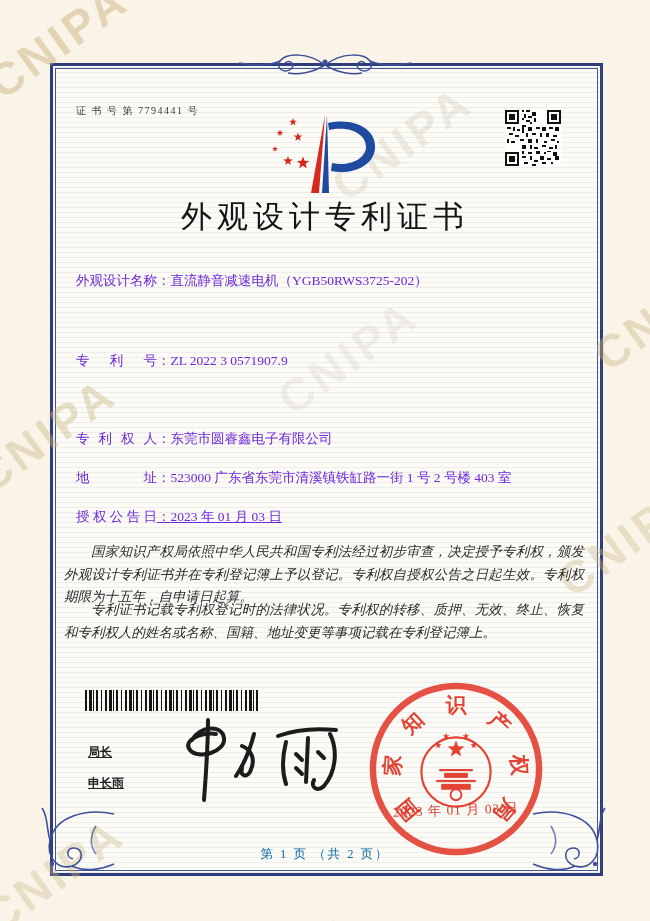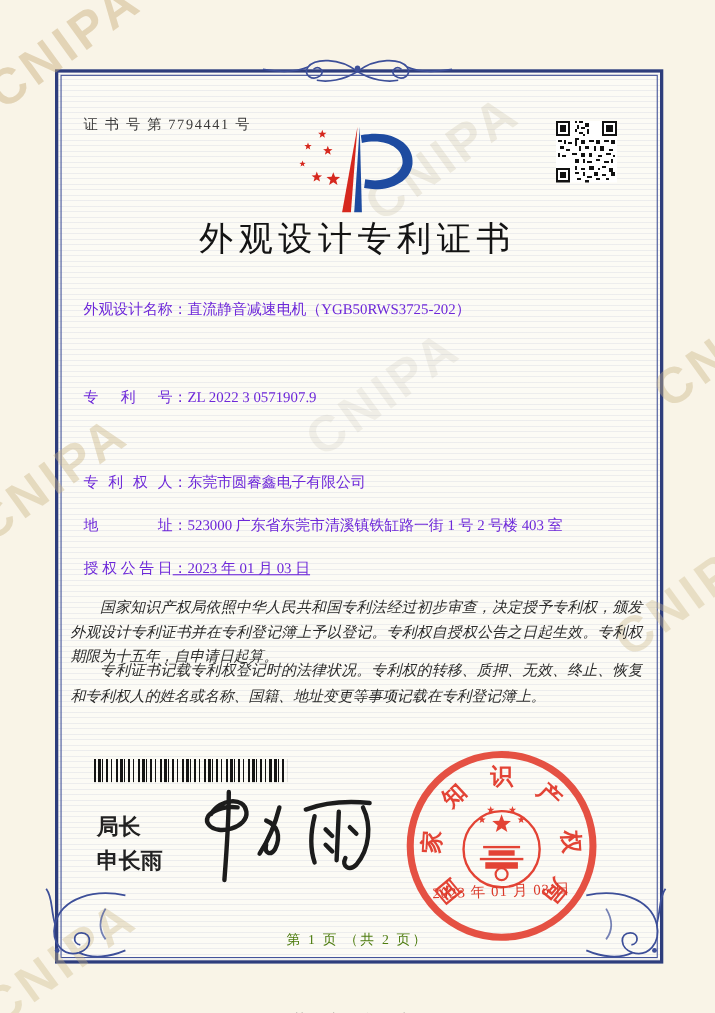--- a/index.html
+++ b/index.html
@@ -15,36 +15,36 @@
   .wm6{left:268px;top:330px;color:rgba(170,160,145,.14);}
   .wm7{left:-26px;top:848px;color:rgba(203,182,134,.36);}
   
   .frame{position:absolute;left:50px;top:63px;width:547px;height:807px;border:3px solid #2e3d7c;background:#fcfbf5;
     background-image:repeating-linear-gradient(0deg,rgba(125,135,180,.12) 0,rgba(125,135,180,.12) 1px,transparent 1px,transparent 5px);z-index:0;}
   .frame-inner{position:absolute;inset:2px;border:1px solid #44549a;}
   .flourish-top{position:absolute;left:238px;top:51px;width:174px;height:26px;z-index:3;}
   .flourish-bl{position:absolute;left:38px;top:806px;width:80px;height:70px;z-index:3;}
   .flourish-br{position:absolute;left:529px;top:806px;width:80px;height:70px;z-index:3;transform:scaleX(-1);}
   .content{position:absolute;inset:0;z-index:2;}
-  .cert-no{position:absolute;left:76px;top:104px;font-size:13px;letter-spacing:1.5px;color:#3a3a3a;}
+  .cert-no{position:absolute;left:76px;top:104px;font-size:10px;letter-spacing:1.5px;color:#3a3a3a;}
   .qr{position:absolute;left:505px;top:110px;width:56px;height:56px;}
   .logo{position:absolute;left:265px;top:109px;width:124px;height:88px;}
   .title{position:absolute;left:0;top:196px;width:100%;text-align:center;font-size:31px;font-weight:400;letter-spacing:5px;color:#141414;}
   .frow{position:absolute;left:76px;font-size:13.5px;color:#6d28d9;white-space:nowrap;}
   .r1{top:272px}.r2{top:312px}.r3{top:352px}.r4{top:392px}.r5{top:430px}.r6{top:469px}.r7{top:508px;width:470px;text-decoration:underline;}
   .flabel{display:inline-block;width:81px;text-align:justify;text-align-last:justify;white-space:normal;vertical-align:bottom;}
   .fgroup2{position:absolute;left:252px;top:0;white-space:nowrap;}
   .para{position:absolute;left:64px;width:520px;font-size:13.5px;line-height:22.5px;color:#2a2a2a;text-align:justify;text-indent:2em;font-style:italic;}
   .p1{top:541px}.p2{top:599px}
   .barcode{position:absolute;left:85px;top:690px;width:176px;height:21px;
     background:repeating-linear-gradient(90deg,#141414 0 2px,transparent 2px 4px,#141414 4px 7px,transparent 7px 8px,#141414 8px 9px,transparent 9px 11px,#141414 11px 13px,transparent 13px 16px,#141414 16px 17px,transparent 17px 20px);}
-  .sig-labels{position:absolute;left:88px;top:737px;font-family:"Liberation Sans",sans-serif;font-weight:700;font-size:20px;color:#222;line-height:31px;}
+  .sig-labels{position:absolute;left:88px;top:737px;font-family:"Liberation Sans",sans-serif;font-weight:700;font-size:12px;color:#222;line-height:31px;text-decoration:underline;}
   .sig-script{position:absolute;left:158px;top:712px;width:205px;height:100px;}
   .seal{position:absolute;left:367px;top:680px;width:178px;height:178px;opacity:.95;}
-  .page-info{position:absolute;left:0;top:846px;width:100%;text-align:center;font-size:12.5px;letter-spacing:2px;color:#4d7c0f;}
+  .page-info{position:absolute;left:0;top:846px;width:100%;text-align:center;font-size:12.5px;letter-spacing:2px;color:#0369a1;}
   .note{position:absolute;left:0;top:879px;width:100%;text-align:center;font-size:13.5px;font-style:italic;color:#2a2a2a;letter-spacing:2px;margin-top:40px;}
 </style>
 </head>
 <body>
 
 <div class="page">
 
   <div class="wm wm1">CNIPA</div>
   <div class="wm wm2">CNIPA</div>
   <div class="wm wm3">CNIPA</div>

